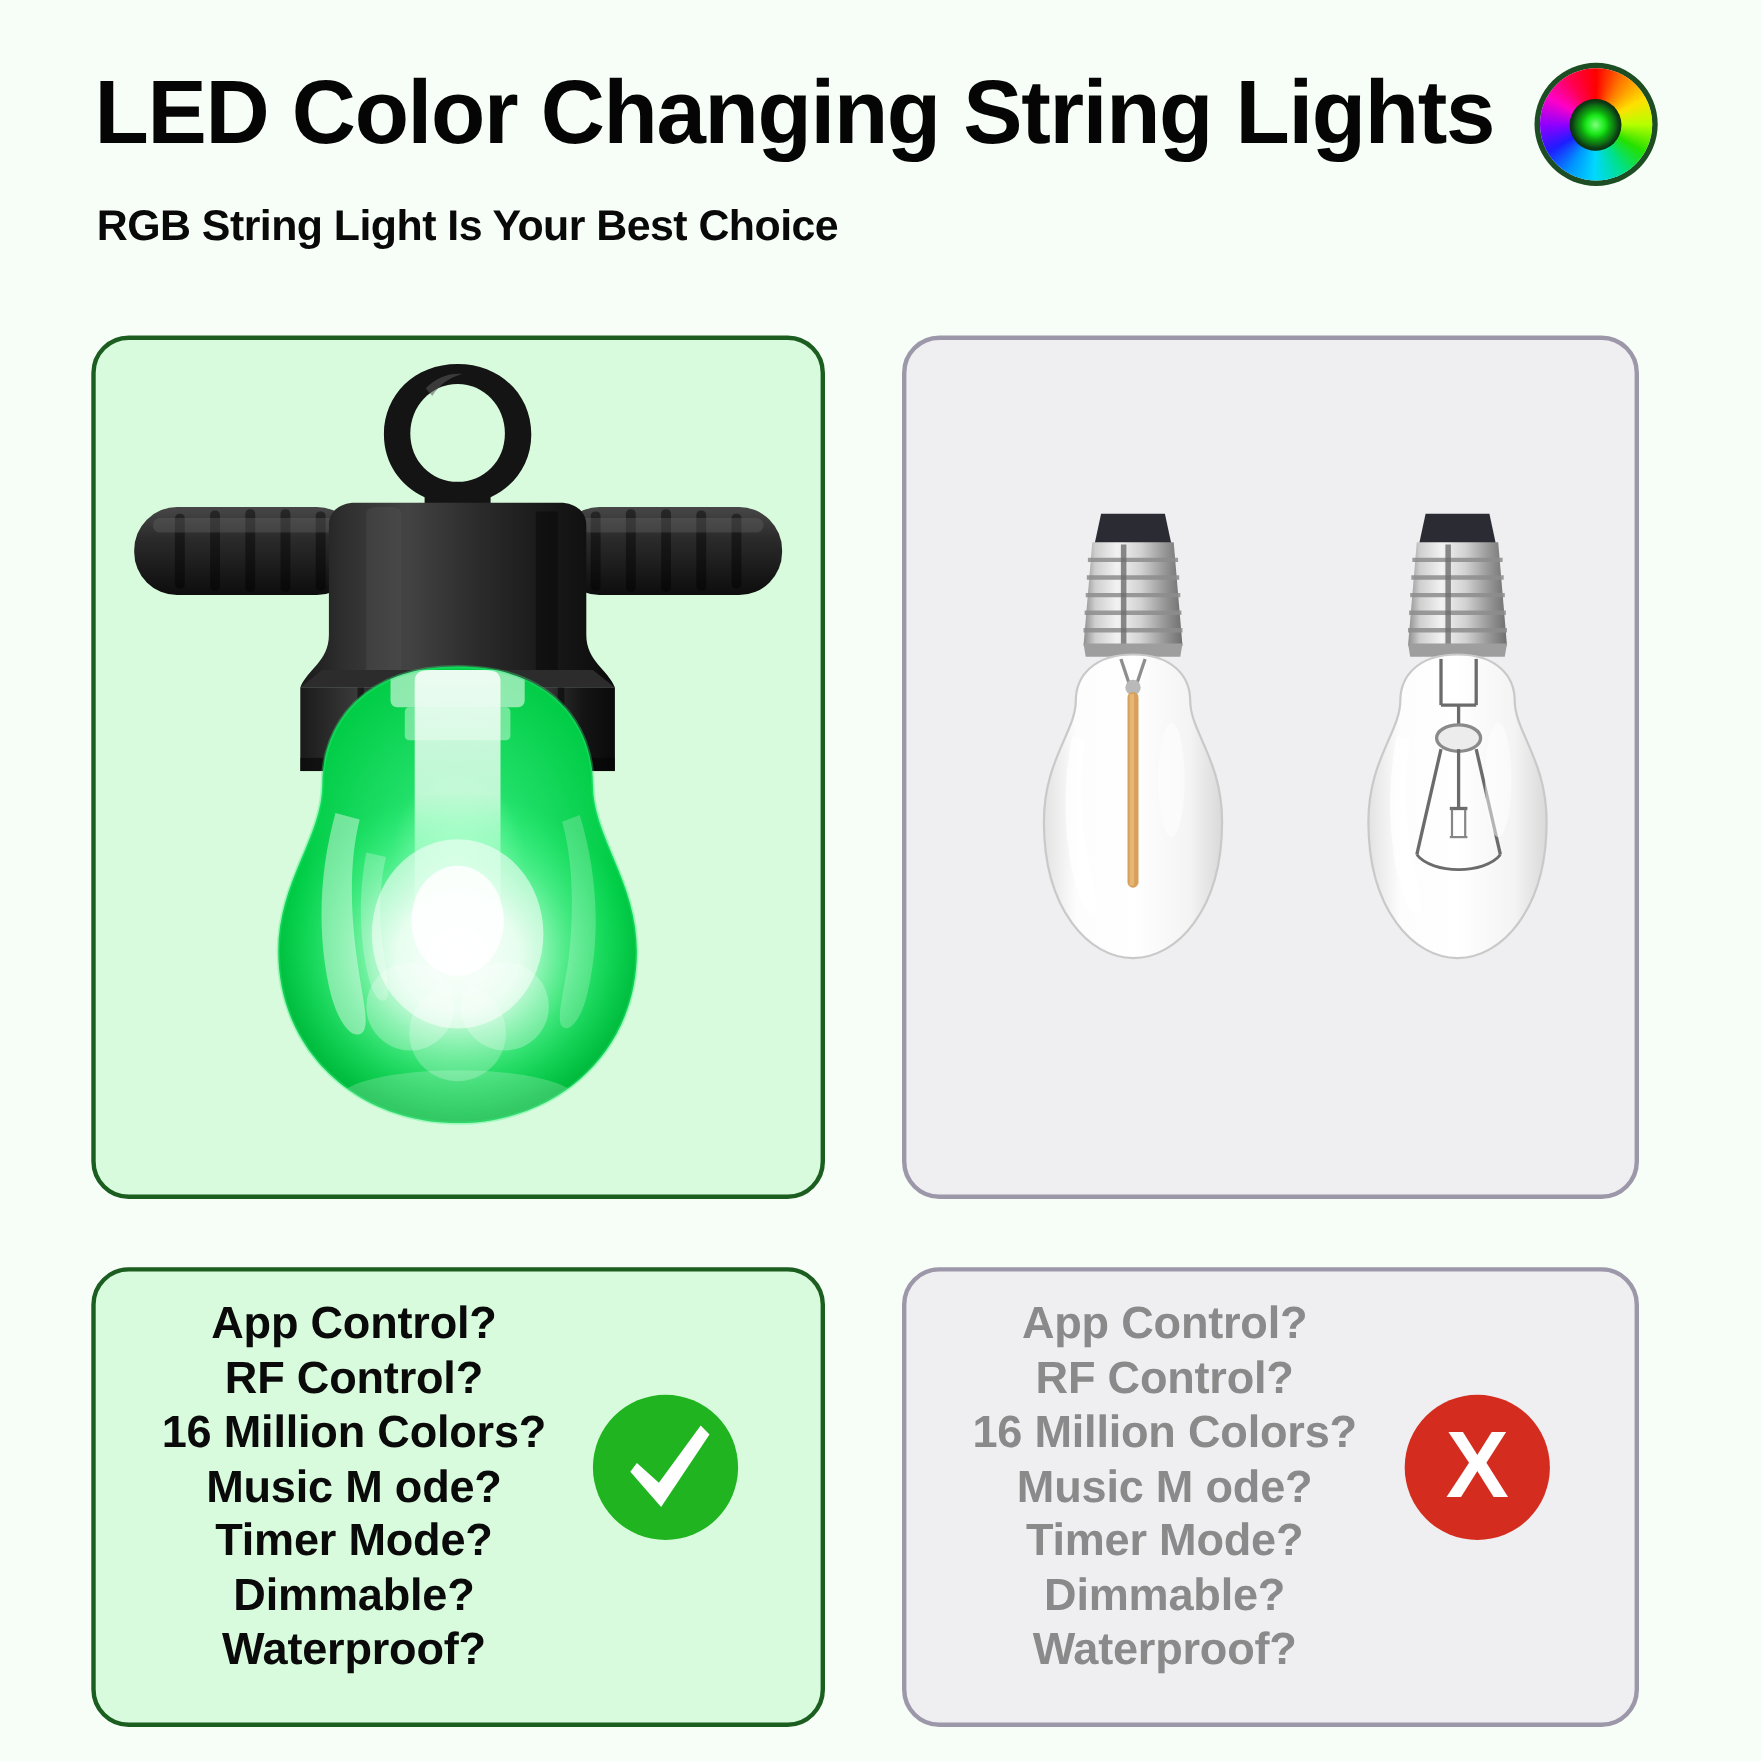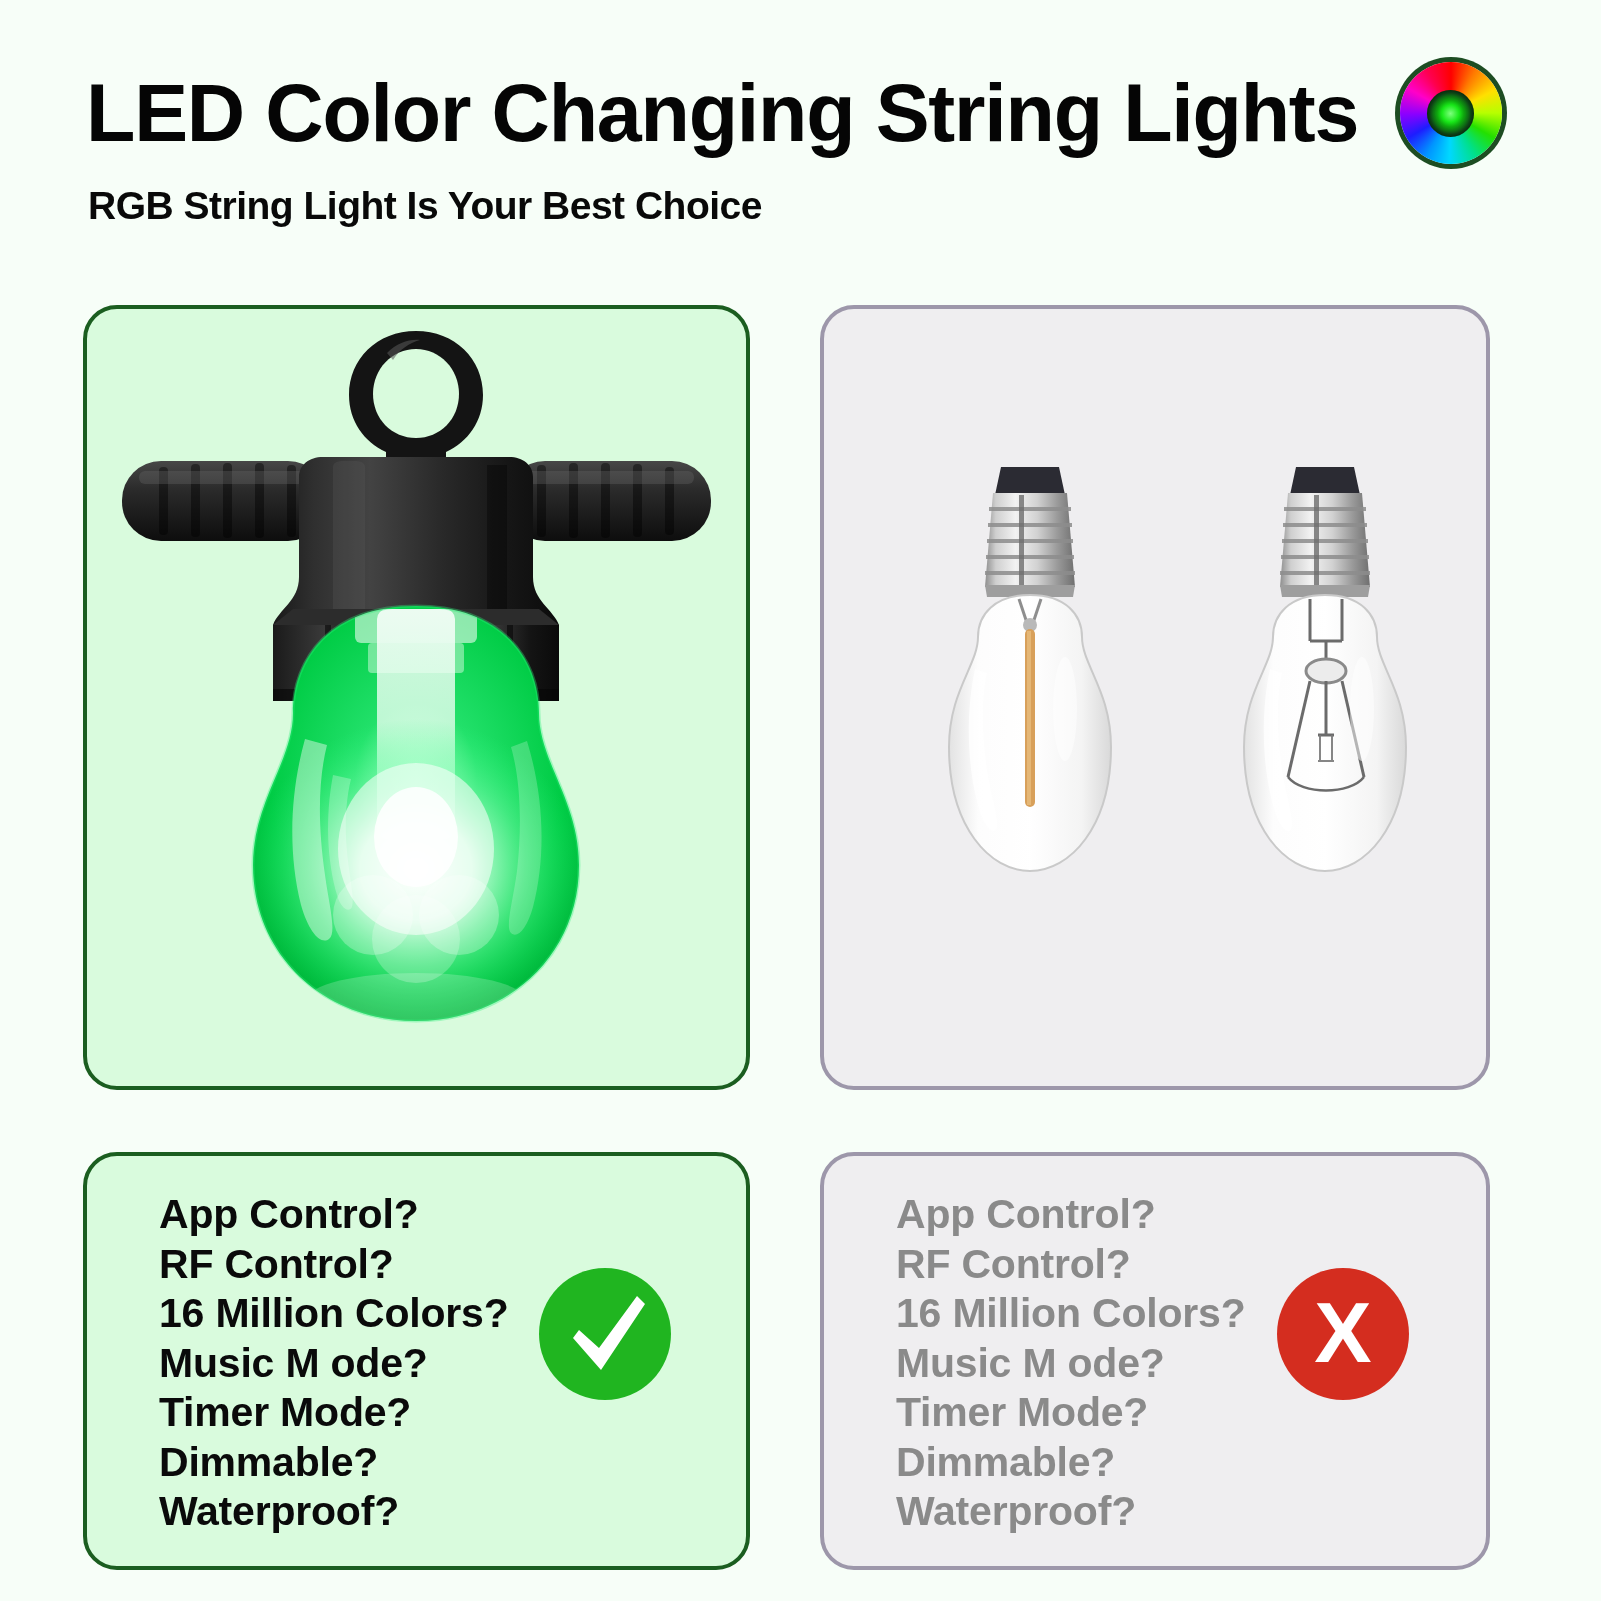--- a/index.html
+++ b/index.html
@@ -23,21 +23,21 @@
     position: absolute;
     left: 0; top: 0;
     width: 1601px;
     height: 290px;
   }
   #title-row {
     position: absolute;
     left: 86px;
     top: 62px;
     display: flex;
-    align-items: center;
+    align-items: flex-start;
     gap: 22px;
   }
   #main-title {
     font-family: "Liberation Sans Narrow", "Liberation Sans", sans-serif;
     font-size: 82px;
     font-weight: 700;
     line-height: 1;
     color: #050505;
     letter-spacing: -1.2px;
     white-space: nowrap;
@@ -99,23 +99,24 @@
   #panel-good-image  { left: 83px;  top: 305px;  width: 667px; height: 785px; }
   #panel-bad-image   { left: 820px; top: 305px;  width: 670px; height: 785px; }
   #panel-good-specs  { left: 83px;  top: 1152px; width: 667px; height: 418px; }
   #panel-bad-specs   { left: 820px; top: 1152px; width: 670px; height: 418px; }
 
   
   .spec-list {
     position: absolute;
     left: 60px;
     top: 22px;
-    margin: 12px;
+    margin: 0;
     padding: 0;
     list-style: none;
+    text-align: center;
   }
   .spec-list li {
     font-family: "Liberation Sans Narrow", "Liberation Sans", sans-serif;
     font-size: 41px;
     font-weight: 700;
     line-height: 49.5px;
     white-space: nowrap;
     letter-spacing: -0.2px;
   }
   .spec-good li { color: #0a0a0a; }

